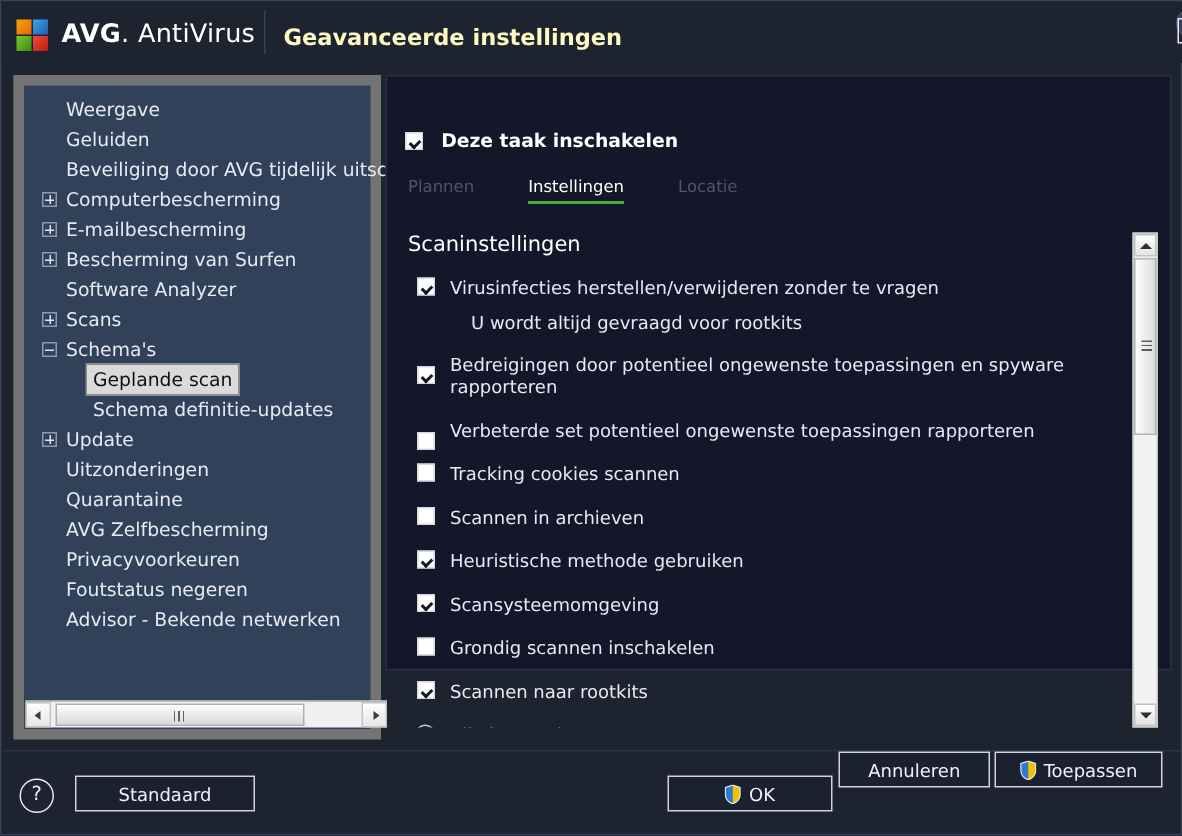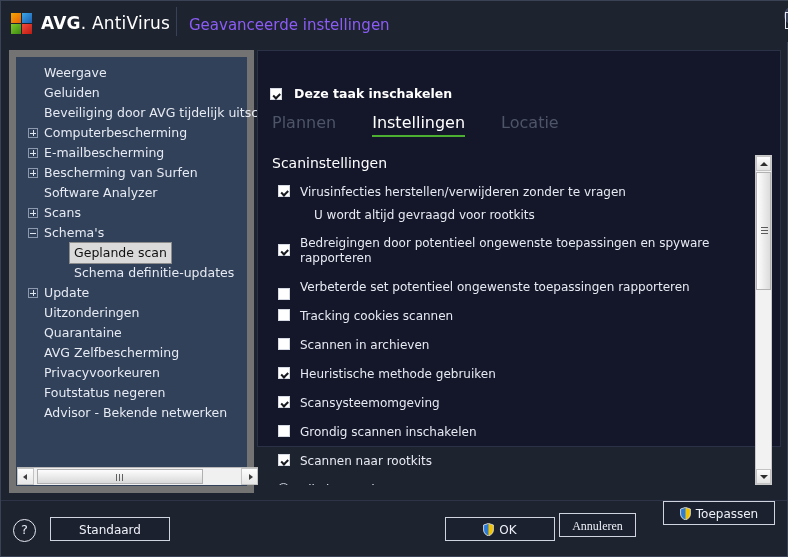--- a/index.html
+++ b/index.html
@@ -16,40 +16,40 @@
   .titlebar{position:absolute;left:0;top:0;width:788px;height:41px;background:#1e2330;padding-left:46px;}
   .logo{position:absolute;left:10px;top:12px;width:22px;height:22px;}
   .logo .q{position:absolute;width:10px;height:10px;}
   .logo .q1{left:0;top:0;background:linear-gradient(135deg,#f7a800,#e8620c);}
   .logo .q2{left:11px;top:0;background:linear-gradient(135deg,#3aa6e8,#1c5fb0);}
   .logo .q3{left:0;top:11px;background:linear-gradient(135deg,#7ec92a,#3b8a12);}
   .logo .q4{left:11px;top:11px;background:linear-gradient(135deg,#f44a3c,#bc1a12);}
   .brand{position:absolute;left:40px;top:12px;font-size:17px;color:#ffffff;letter-spacing:.2px;}
   .brand b{font-weight:bold;}
   .brand .thin{font-weight:normal;}
-  .wintitle{position:absolute;left:188px;top:15px;font-size:15px;color:#8b5cf6;font-weight:normal;}
+  .wintitle{position:absolute;left:188px;top:15px;font-size:15px;color:#fef9c3;font-weight:bold;}
   .titlesep{position:absolute;left:175px;top:6px;width:1px;height:29px;background:#39405a;}
 
   .wbtn{position:absolute;top:5px;width:17px;height:17px;border-radius:50%;
         background:#39405a;border:1px solid #4a5270;cursor:pointer;}
   .wbtn span{position:absolute;left:0;top:0;width:100%;height:100%;
              color:#e8ebf2;font-size:9px;line-height:16px;text-align:center;}
   #btnMax{right:32px;}
   #btnClose{right:8px;}
   .maxglyph{display:block;width:8px;height:6px;border:1.5px solid #e8ebf2;
             margin:5px auto 0;box-sizing:border-box;}
 
   
   .sidebar{position:absolute;left:8px;top:49px;width:245px;height:443px;
            background:#32415a;border:1px solid #2a3purple;box-sizing:border-box;}
   .sidebar{border:7px solid #737373;}
   .tree{position:absolute;left:0;top:6px;width:243px;height:408px;overflow:hidden;}
   .tnode{position:relative;height:20px;line-height:20px;white-space:nowrap;
          font-size:12.5px;color:#e6eaf2;cursor:pointer;padding-left:28px;}
-  .tnode.child{padding-left:58px;}
+  .tnode.child{padding-left:46px;}
   .tnode .exp{position:absolute;left:12px;top:5px;width:10px;height:10px;
               border:1px solid #8d99ae;background:#32415a;box-sizing:border-box;}
   .tnode .exp:before{content:"";position:absolute;left:1px;top:3.5px;width:6px;height:1px;background:#dfe5ee;}
   .tnode .exp.plus:after{content:"";position:absolute;left:3.5px;top:1px;width:1px;height:6px;background:#dfe5ee;}
   .tnode .lbl{display:inline-block;}
   .tnode.selected .lbl{background:#dadada;color:#101010;padding:0 4px;margin-left:-4px;
                        outline:1px solid #8c8c8c;}
   
   .hscroll{position:absolute;left:1px;bottom:1px;width:241px;height:17px;background:#f0f0f0;
            border-top:1px solid #b9b9b9;}
@@ -68,21 +68,21 @@
   .content{position:absolute;left:256px;top:49px;width:524px;height:397px;
            background:#14172a;border:1px solid #2b3147;box-sizing:border-box;}
   .enable-row{position:absolute;left:12px;top:32px;}
   .cbx{position:relative;display:inline-block;width:12px;height:12px;background:#ffffff;
        border:1px solid #d5d9e2;box-sizing:border-box;vertical-align:-2px;cursor:pointer;}
   .cbx.on:after{content:"";position:absolute;left:2px;top:4px;width:5px;height:2.5px;
        border-left:2px solid #16181f;border-bottom:2px solid #16181f;transform:rotate(-45deg);}
   .enable-row .lbl{font-size:12.5px;color:#ffffff;font-weight:bold;margin-left:7px;}
 
   .tabs{position:absolute;left:14px;top:62px;height:34px;}
-  .tab{display:inline-block;font-size:16px;color:#4e5568;margin-right:36px;cursor:pointer;
+  .tab{display:inline-block;font-size:11px;color:#4e5568;margin-right:36px;cursor:pointer;
        padding-bottom:5px;position:relative;}
   .tab.active{color:#ffffff;}
   .tab.active:after{content:"";position:absolute;left:0;right:0;bottom:0;height:2px;background:#4caf32;}
 
   .scrollzone{position:absolute;left:6px;top:104px;width:498px;height:330px;overflow:hidden;}
   .sectitle{font-size:14px;color:#ffffff;margin:0 0 14px 8px;}
   .opt{position:relative;padding-left:36px;margin-bottom:14px;font-size:12px;color:#e7eaf2;
        line-height:15px;max-width:420px;}
   .opt .cbx{position:absolute;left:14px;top:0px;}
   .opt.two .cbx{top:8px;}
@@ -107,21 +107,21 @@
 
   
   .footer{position:absolute;left:0;bottom:0;width:786px;height:55px;background:#1e2330;
           border-top:1px solid #2d3447;}
   .help{position:absolute;left:12px;top:18px;width:21px;height:21px;border-radius:50%;
         border:1.6px solid #e6e9f1;color:#e6e9f1;font-size:13px;line-height:19px;text-align:center;cursor:pointer;}
   .btn{position:absolute;height:24px;line-height:24px;text-align:center;font-size:12px;
        color:#eef1f7;background:#1c2130;border:1px solid #cfd4e0;box-sizing:border-box;cursor:pointer;}
   #btnStandaard{left:49px;top:16px;width:120px;}
   #btnOk{left:444px;top:16px;width:110px;}
-  #btnAnnuleren{left:558px;top:12px;width:77px;font-family:Liberation Serif, serif;}
+  #btnAnnuleren{left:558px;top:0;width:101px;}
   #btnToepassen{left:662px;top:0;width:112px;}
   .shield{display:inline-block;width:11px;height:13px;vertical-align:-2px;margin-right:5px;
           position:relative;}
   .shield .sv{position:absolute;left:0;top:0;width:11px;height:13px;}
 </style>
 </head>
 <body>
 
 <div class="window">
 

